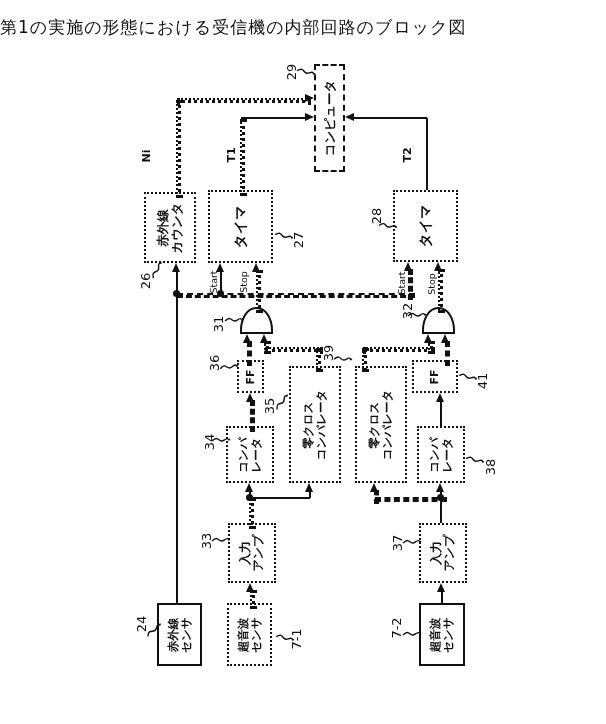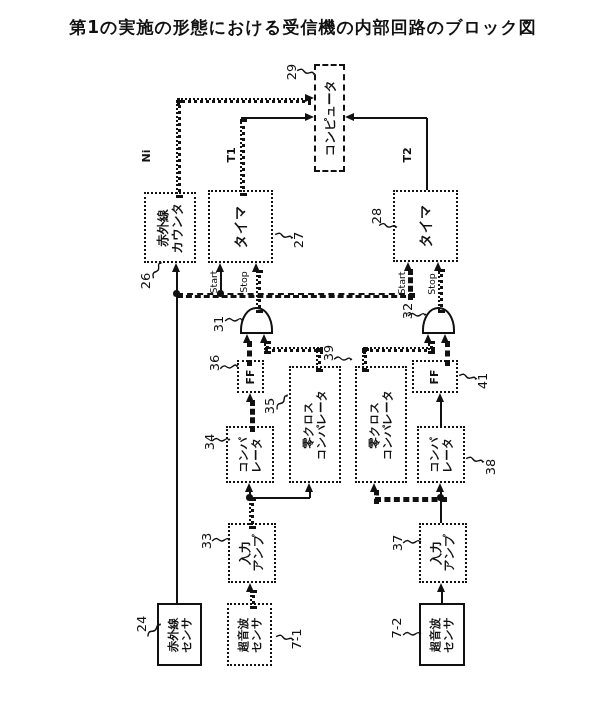--- a/index.html
+++ b/index.html
@@ -1,19 +1,19 @@
 <!DOCTYPE html>
 <html><head>
 <meta charset="utf-8">
 <style>
   html,body{margin:0;padding:0;background:#e8e8e8;}
   #canvas{position:relative;width:606px;height:724px;background:#ffffff;overflow:hidden;
           font-family:"DejaVu Sans",sans-serif;color:#111;}
-  #title{position:absolute;left:0;right:0;top:16px;text-align:center;
-         font-size:17px;font-weight:bold;letter-spacing:1px;}
+  #title{position:absolute;left:0;right:0;top:16px;
+         font-size:17px;font-weight:normal;letter-spacing:1px;}
   .box{position:absolute;border:2px dotted #111;background:#fff;box-sizing:border-box;}
   .box.dash{border-style:dashed;}
   .box.solid{border-style:solid;}
   .vt{position:absolute;left:50%;top:50%;transform:translate(-50%,-50%) rotate(-90deg);
       font-weight:bold;text-align:center;white-space:nowrap;line-height:1.12;}
   .ref{position:absolute;font-size:13px;white-space:nowrap;
        transform:translate(-50%,-50%) rotate(-90deg);}
   .sig{position:absolute;font-size:11px;font-weight:bold;white-space:nowrap;
        transform:translate(-50%,-50%) rotate(-90deg);}
   .ss{font-size:9.5px;font-weight:normal;}

